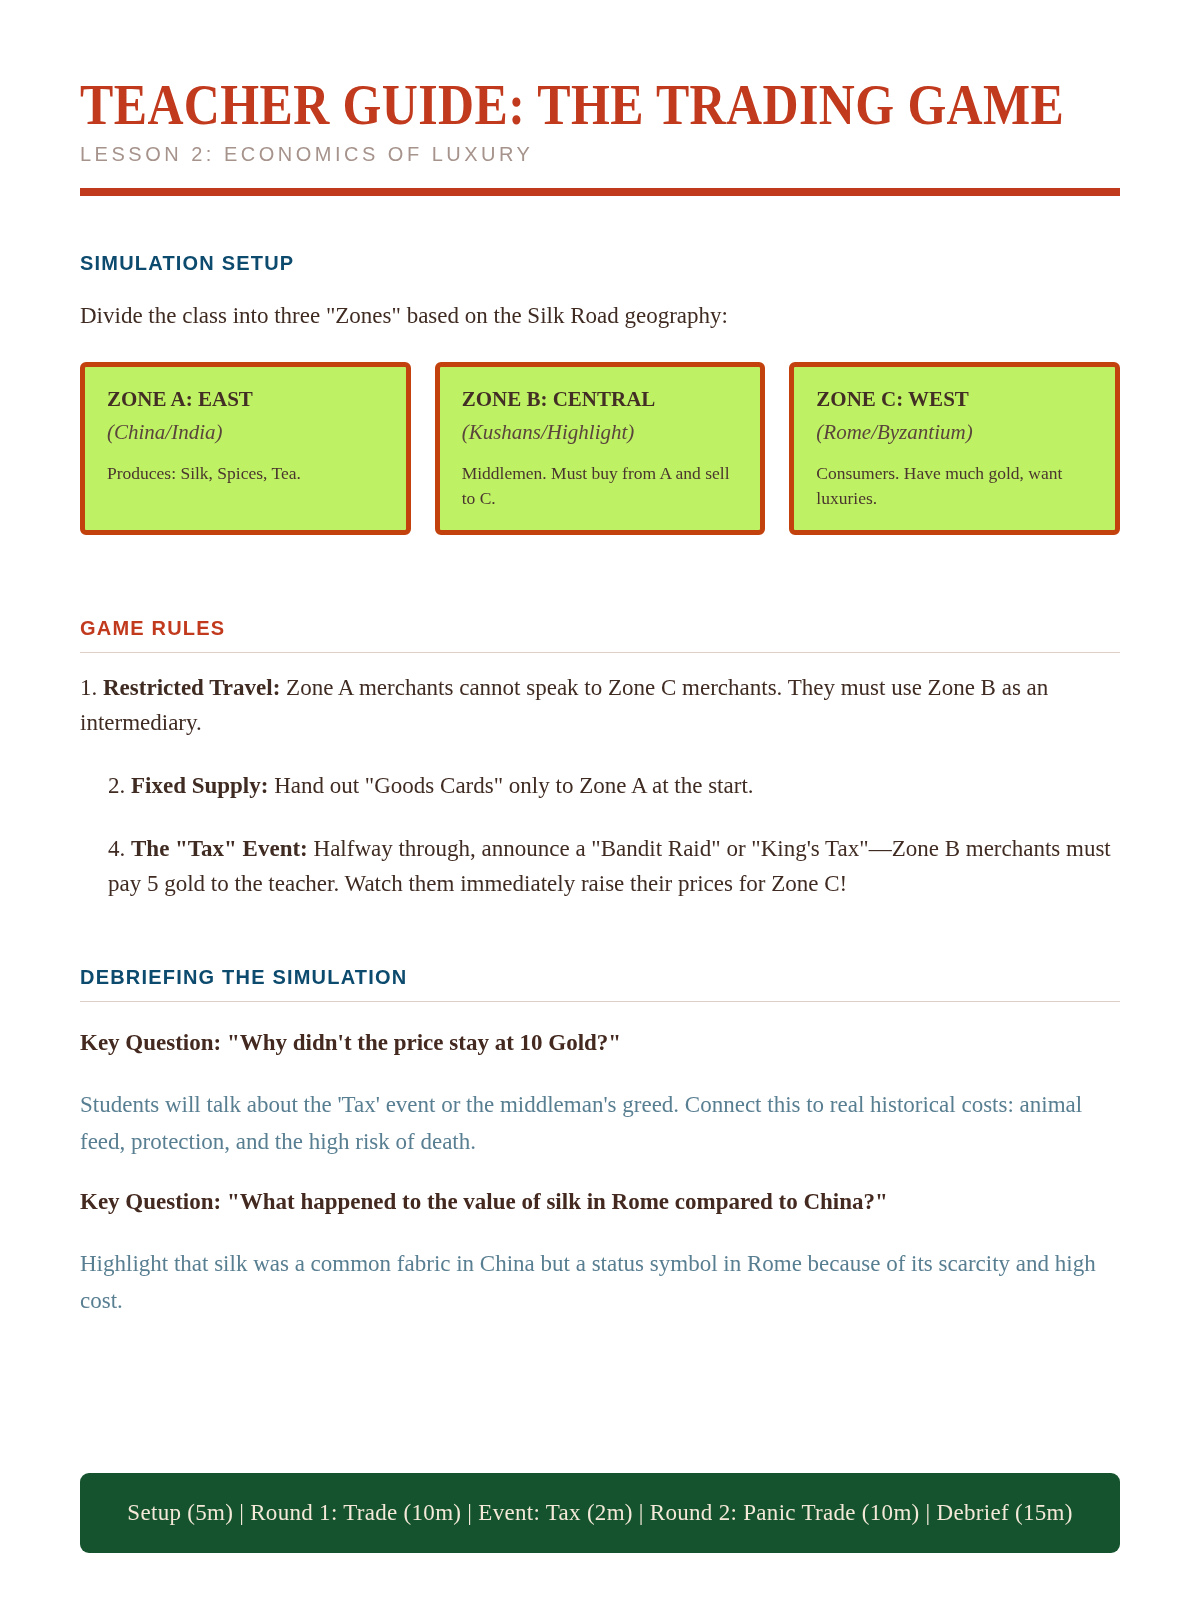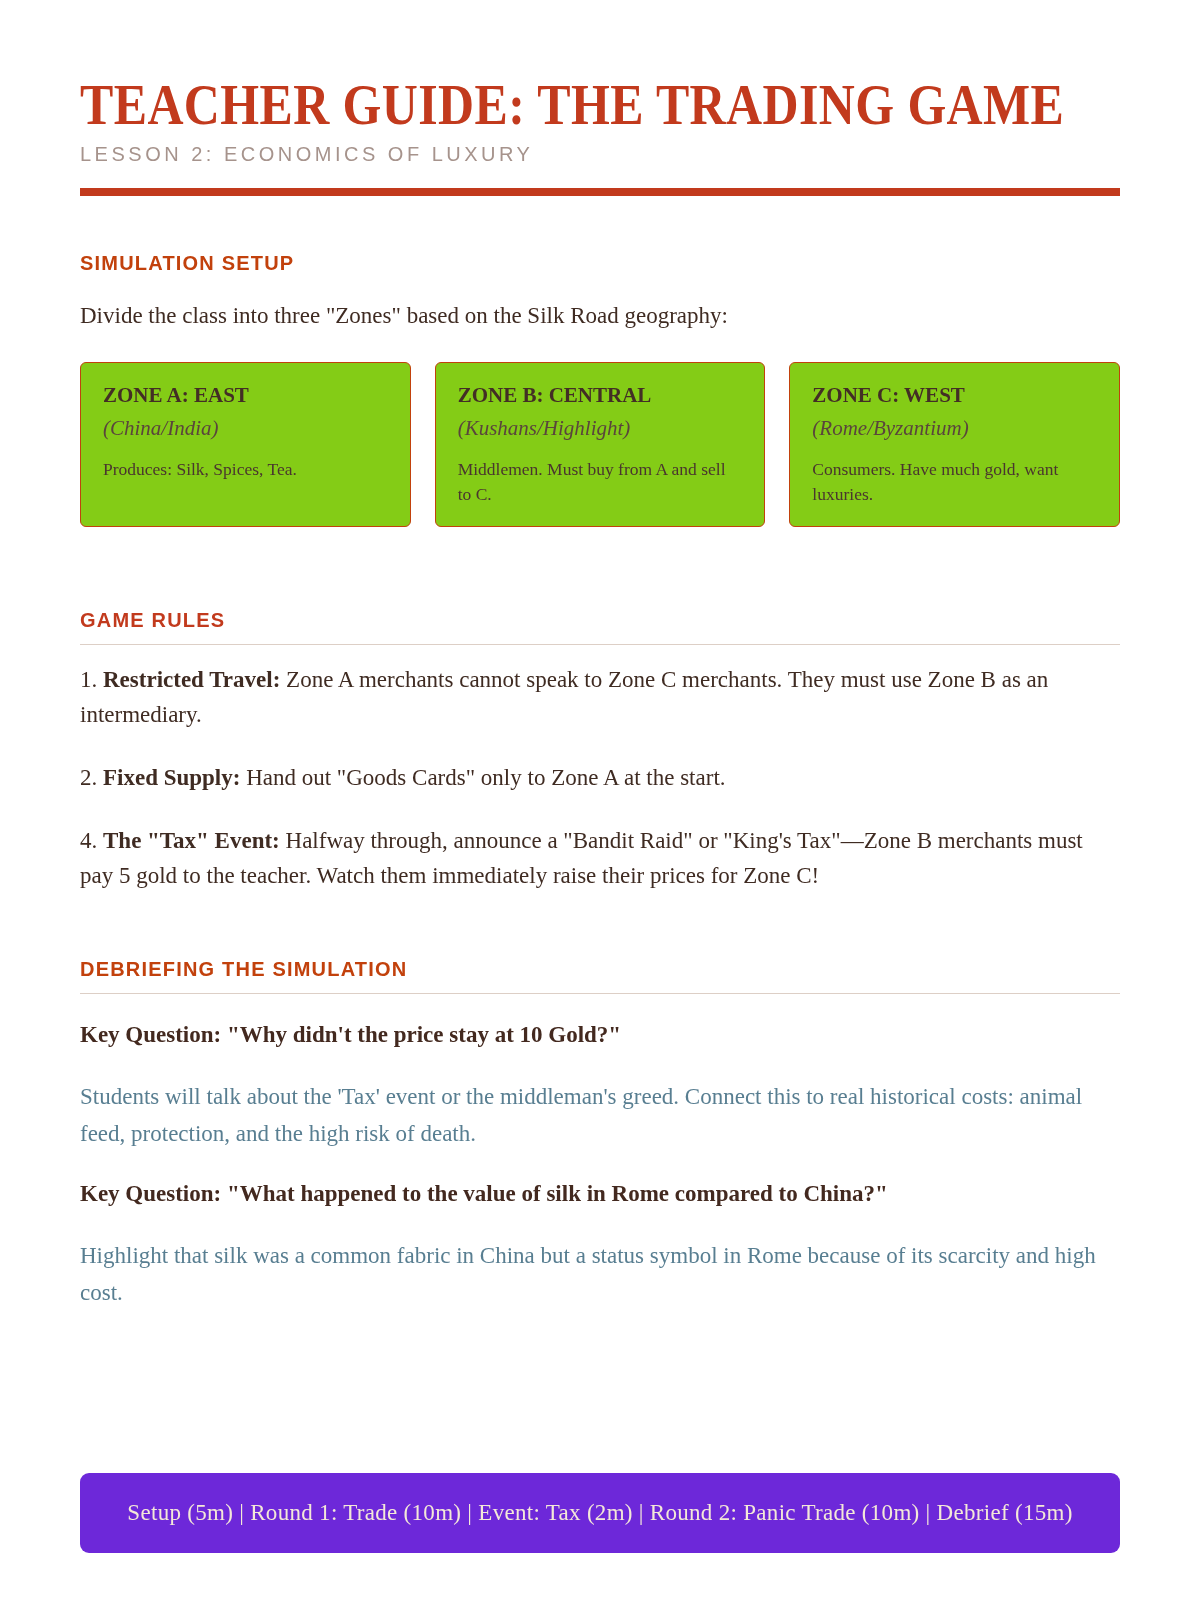--- a/index.html
+++ b/index.html
@@ -23,53 +23,53 @@
     font-family: "Liberation Sans", "DejaVu Sans", sans-serif;
     font-size: 20px; line-height: 1.2; letter-spacing: 3.5px;
     color: #a6938c; font-weight: 400;
   }
   .accent-rule { margin-top: 22px; height: 8px; background: #c23a1d; }
 
   
   .section-heading {
     font-family: "Liberation Sans", "DejaVu Sans", sans-serif;
     font-size: 20px; font-weight: 700; letter-spacing: 1.2px;
-    color: #c2410c; line-height: 1.15;
+    color: #0c4a6e; line-height: 1.15;
   }
   .section-heading.red { color: #c23a1d; }
   .section-heading.ruled { padding-bottom: 12px; border-bottom: 1px solid #ddcfc6; }
 
   .setup-section { margin-top: 56px; }
   .intro { margin-top: 24px; font-size: 23px; line-height: 1.5; }
 
   
   .zones { margin-top: 28px; display: grid; grid-template-columns: 1fr 1fr 1fr; gap: 24px; }
   .zone-card {
-    background: #84cc16; border: 1px solid #c2410c; border-radius: 6px;
+    background: #bef264; border: 5px solid #c2410c; border-radius: 6px;
     padding: 19px 22px 18px 22px; min-height: 150px;
   }
   .zone-title { font-size: 21px; font-weight: 700; color: #432e25; line-height: 1.25; }
   .zone-region { margin-top: 7px; font-size: 21px; font-style: italic; color: #5a453c; line-height: 1.25; }
   .zone-desc { margin-top: 16px; font-size: 17.5px; color: #4a362e; line-height: 1.45; }
 
   
   .rules-section { margin-top: 82px; }
   .rule-item { margin-top: 18px; font-size: 23px; line-height: 1.52; }
-  .rule-item + .rule-item { margin-top: 28px; }
+  .rule-item + .rule-item { margin-top: 28px; margin-left: 28px; }
   .rule-item strong { font-weight: 700; }
 
   
   .debrief-section { margin-top: 64px; }
   .key-question { margin-top: 24px; font-size: 23px; font-weight: 700; line-height: 1.5; color: #43291f; }
   .answer { margin-top: 26px; font-size: 23px; line-height: 1.62; color: #587e91; }
 
   
   .timeline-bar {
     position: absolute; left: 80px; top: 1473px; width: 1040px; height: 80px;
-    background: #6d28d9; border-radius: 9px;
+    background: #14532d; border-radius: 9px;
     display: flex; align-items: center; justify-content: center;
     font-size: 23px; color: #f4e8d8; letter-spacing: 0.3px;
   }
 </style>
 </head>
 <body>
 
 <div class="page">
 
   <header>

